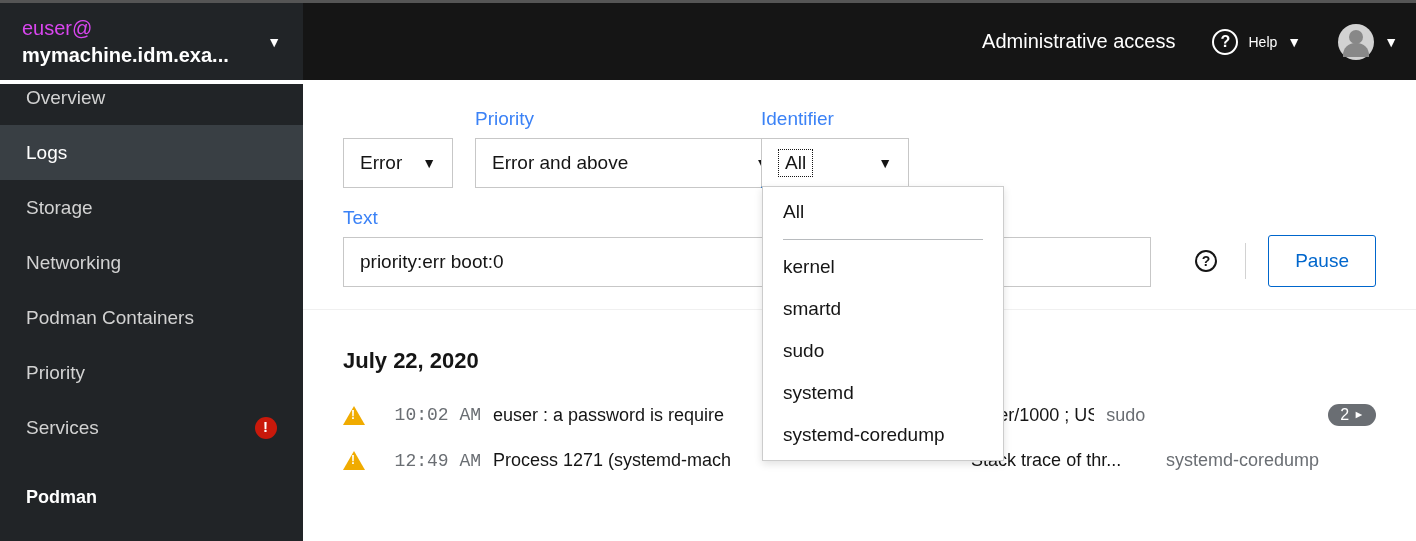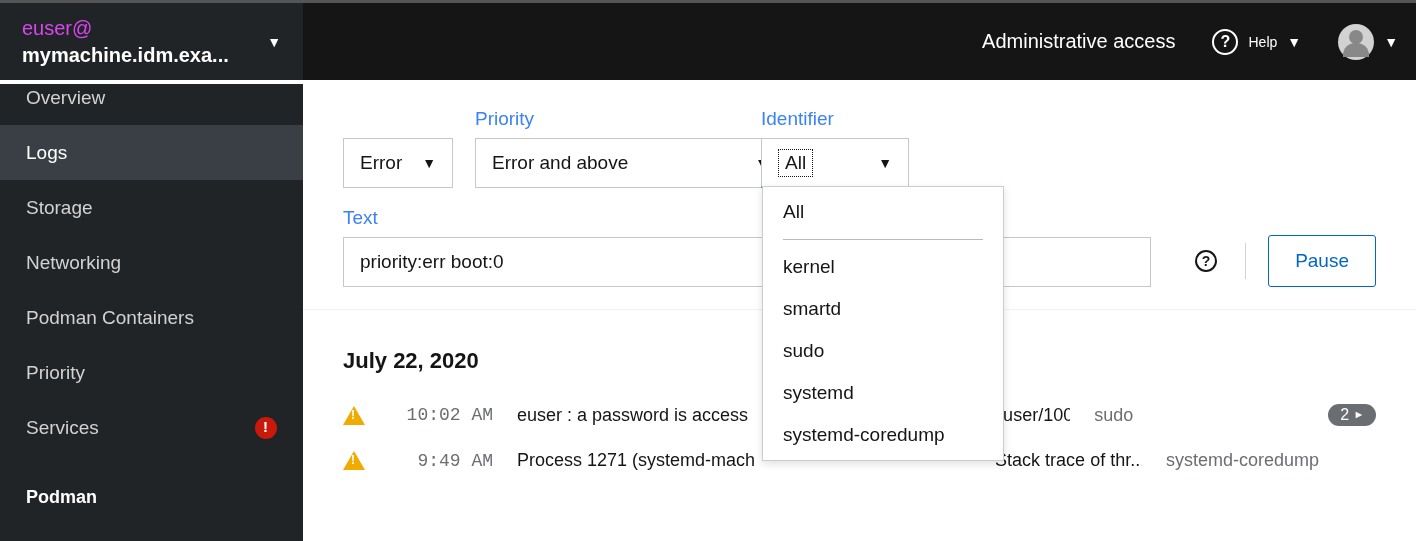--- a/index.html
+++ b/index.html
@@ -219,21 +219,21 @@
     padding: 20px 40px 0 40px;
     background: #fff;
   }
   .date-heading {
     font-size: 22px; font-weight: 700;
     margin: 18px 0 18px 0;
   }
   .log-row {
     display: flex;
     align-items: center;
-    gap: 24px;
+    gap: 12px;
     padding: 12px 0;
     font-size: 18px;
   }
   .warn-triangle {
     width: 0; height: 0;
     border-left: 11px solid transparent;
     border-right: 11px solid transparent;
     border-bottom: 19px solid #f0ab00;
     position: relative;
     flex-shrink: 0;
@@ -397,32 +397,32 @@
     </div>
   </div>
 
   <div class="loglist">
     <div class="date-heading">July 22, 2020</div>
 
     <div class="log-row">
       <span class="warn-triangle"></span>
       <span class="log-time">10:02 AM</span>
       <span class="log-msg">
-        <span>euser : a password is access</span><span style="display:inline-block;width:240px"></span><span>n/user/1000 ; USER...</span>
+        <span>euser : a password is require</span><span style="display:inline-block;width:240px"></span><span>n/user/1000 ; USER...</span>
       </span>
       <span class="log-ident">sudo</span>
       <span class="count-badge">
         <span>2</span>
         <span class="mini-caret">▼</span>
       </span>
     </div>
 
     <div class="log-row">
       <span class="warn-triangle"></span>
-      <span class="log-time">9:49 AM</span>
+      <span class="log-time">12:49 AM</span>
       <span class="log-msg">
         <span>Process 1271 (systemd-mach</span><span style="display:inline-block;width:240px"></span><span>Stack trace of thr...</span>
       </span>
       <span class="log-ident">systemd-coredump</span>
     </div>
   </div>
 
 </div>
 
 </body></html>

